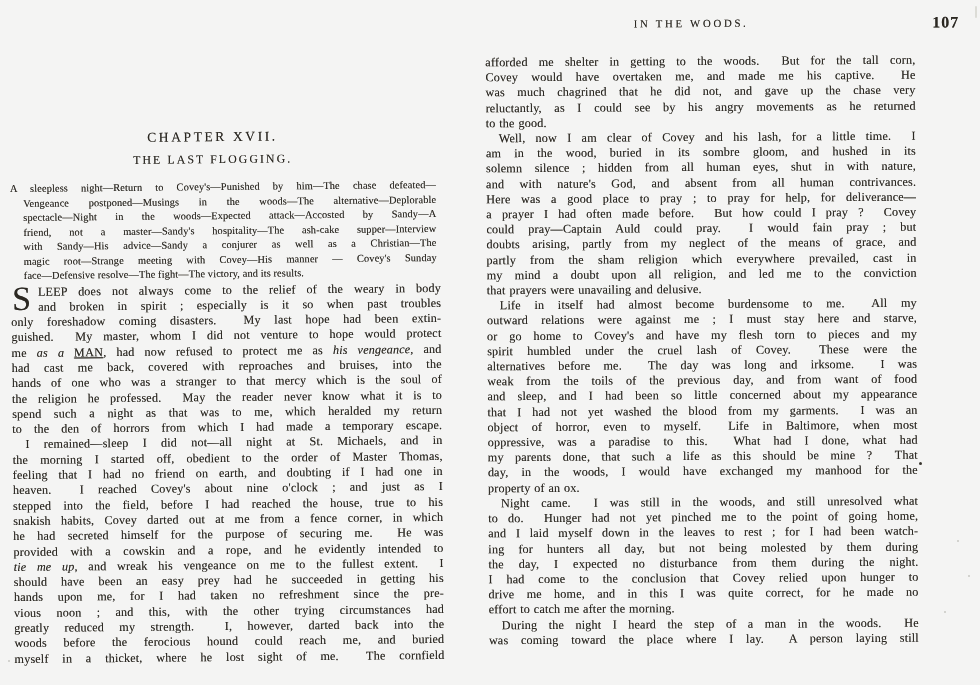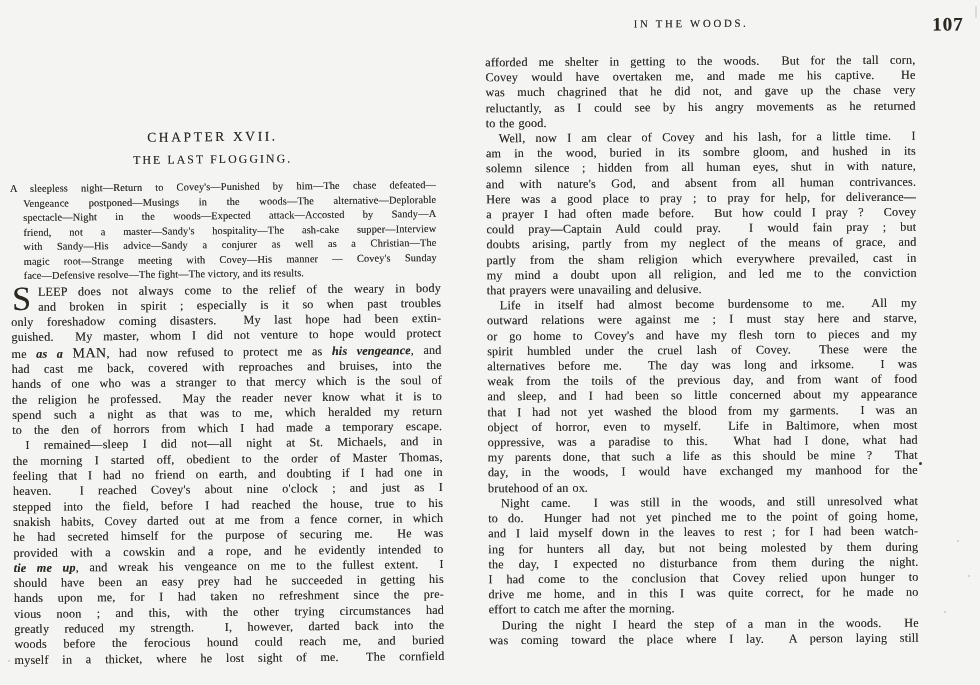--- a/index.html
+++ b/index.html
@@ -42,30 +42,30 @@
     white-space: pre-wrap; letter-spacing: 0.15px; word-spacing: 0.6px;
   }
   .rbody .bl { line-height: 15.2px; }
   .bl.end { text-align-last: left; }
   .bl.ind { text-indent: 13px; }
   .bl.cap { padding-left: 27px; }
   .dropcap {
     position: absolute; left: 1px; top: -2px;
     font-size: 34px; line-height: 31px;
   }
-  .it { font-style: italic; font-weight: bold; }
-  .sc { font-size: 14px; letter-spacing: 0.4px; }
+  .it { font-style: italic; }
+  .sc { font-size: 12px; letter-spacing: 0.4px; text-decoration: underline; }
 
   .run-head {
     width: 412px; text-align: center; font-size: 10.8px; line-height: 13px;
     letter-spacing: 2.7px; white-space: nowrap;
   }
   .page-num {
     position: absolute; left: 447px; top: -2px;
-    font-size: 19px; font-weight: bold; letter-spacing: 1px;
+    font-size: 16px; font-weight: bold; letter-spacing: 1px;
   }
 
   .speck { position: absolute; border-radius: 50%; }
   .speck.dark { background: #3a3630; width: 3px; height: 3px; }
   .speck.faint { background: #c9c9c3; width: 2px; height: 2px; }
   .edge-mark { position: absolute; background: #dcdcd6; width: 2px; height: 12px; border-radius: 1px; }
 </style>
 </head>
 <body>
 
@@ -149,21 +149,21 @@
           <div class="bl"><span>or go home to Covey's and have my flesh torn to pieces and my</span></div>
           <div class="bl"><span>spirit humbled under the cruel lash of Covey.  These were the</span></div>
           <div class="bl"><span>alternatives before me.  The day was long and irksome.  I was</span></div>
           <div class="bl"><span>weak from the toils of the previous day, and from want of food</span></div>
           <div class="bl"><span>and sleep, and I had been so little concerned about my appearance</span></div>
           <div class="bl"><span>that I had not yet washed the blood from my garments.  I was an</span></div>
           <div class="bl"><span>object of horror, even to myself.  Life in Baltimore, when most</span></div>
           <div class="bl"><span>oppressive, was a paradise to this.  What had I done, what had</span></div>
           <div class="bl"><span>my parents done, that such a life as this should be mine ?  That</span></div>
           <div class="bl"><span>day, in the woods, I would have exchanged my manhood for the</span></div>
-          <div class="bl end"><span>brutehood of an ox.</span></div>
+          <div class="bl end"><span>property of an ox.</span></div>
         </div>
         <div class="para">
           <div class="bl ind"><span>Night came.  I was still in the woods, and still unresolved what</span></div>
           <div class="bl"><span>to do.  Hunger had not yet pinched me to the point of going home,</span></div>
           <div class="bl"><span>and I laid myself down in the leaves to rest ; for I had been watch-</span></div>
           <div class="bl"><span>ing for hunters all day, but not being molested by them during</span></div>
           <div class="bl"><span>the day, I expected no disturbance from them during the night.</span></div>
           <div class="bl"><span>I had come to the conclusion that Covey relied upon hunger to</span></div>
           <div class="bl"><span>drive me home, and in this I was quite correct, for he made no</span></div>
           <div class="bl end"><span>effort to catch me after the morning.</span></div>

